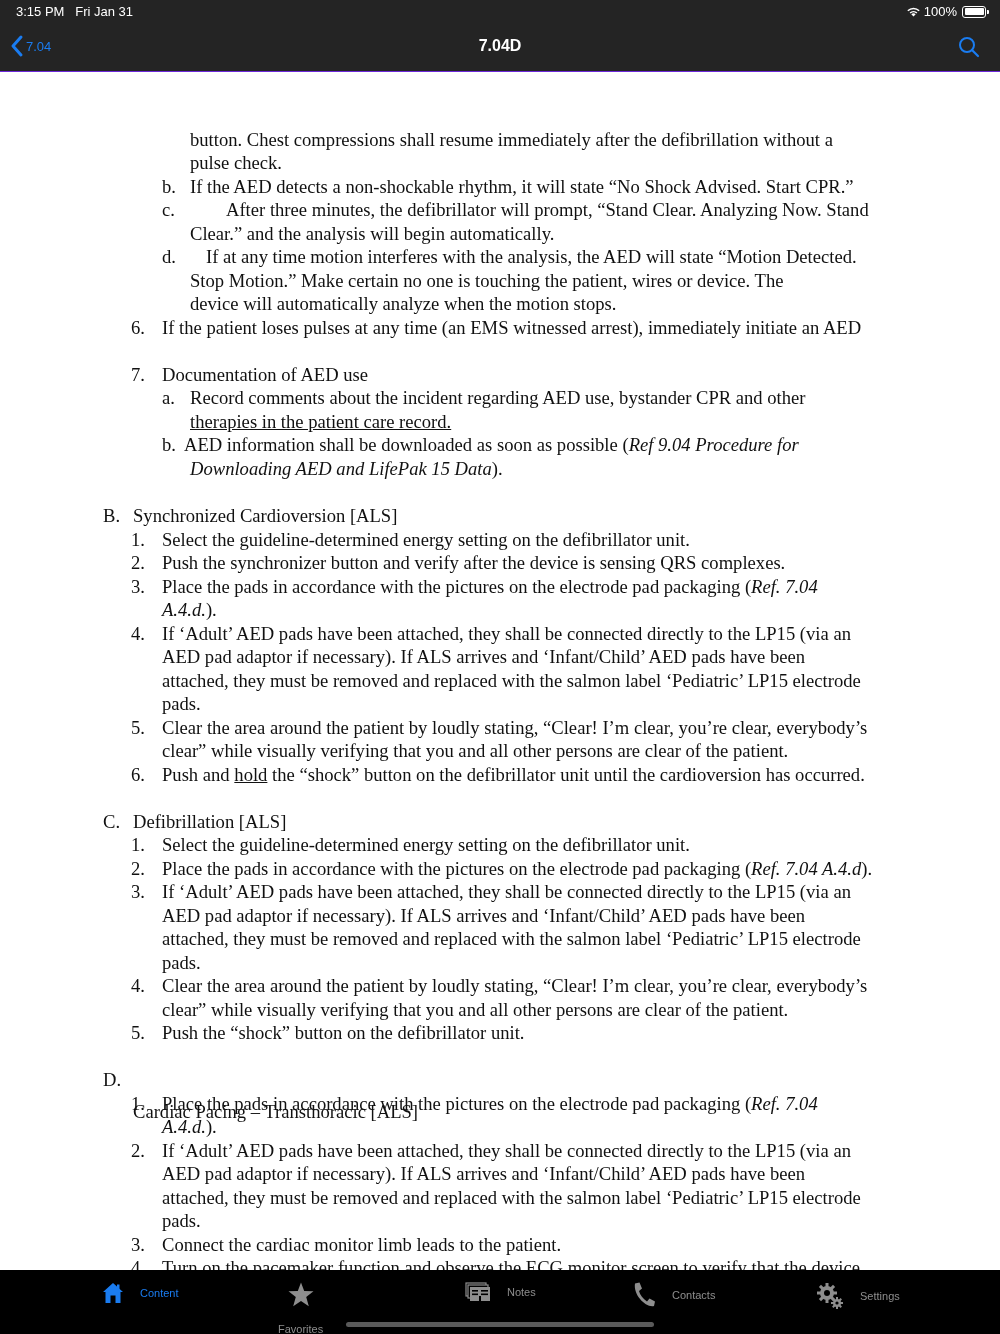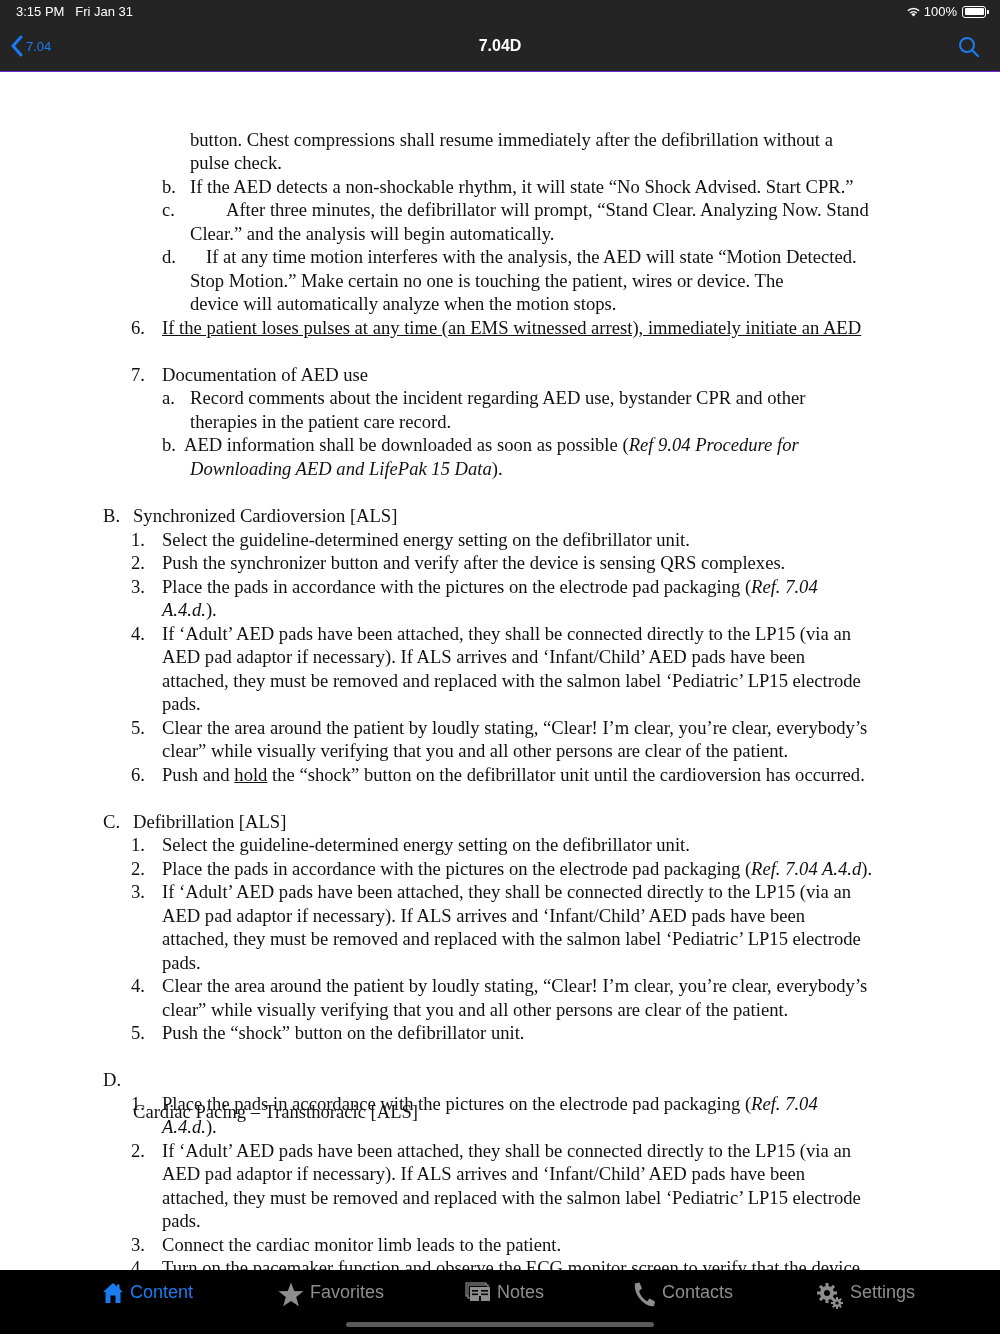--- a/index.html
+++ b/index.html
@@ -27,21 +27,21 @@
     position: absolute; left: 0; top: 73px; width: 1000px; height: 1197px; overflow: hidden;
     font-family: "Liberation Serif", serif; font-size: 18.6px; color: #111111; line-height: 23.5px; text-align: center;
   }
   .line { position: absolute; white-space: nowrap; }
   .num { position: absolute; white-space: nowrap; }
   .doc i { font-style: italic; }
   .doc u { text-decoration: underline; }
 
   
   .tabbar { position: absolute; left: 0; top: 1270px; width: 1000px; height: 64px; background: #000000; }
-  .tab { position: absolute; top: 12px; display: flex; align-items: flex-start; gap: 6px; font-size: 18px; color: #8e8e8e; cursor: pointer; }
+  .tab { position: absolute; top: 12px; display: flex; align-items: center; gap: 16px; font-size: 11px; color: #8e8e8e; cursor: pointer; }
   .tab.active { color: #1a7cf0; }
   .home-indicator { position: absolute; left: 346px; top: 1322px; width: 308px; height: 5px; border-radius: 3px; background: #5a5a5a; }
 </style>
 </head>
 <body>
 
 <div class="topbar">
   <span class="status-time">
     <span>3:15 PM</span>&nbsp;&nbsp;&nbsp;<span>Fri Jan 31</span>
   </span>
@@ -83,28 +83,28 @@
   <div class="num" style="left:162px; top:125px;">c.</div>
   <div class="line" style="left:190px; top:125px;margin-left:36px;">After three minutes, the defibrillator will prompt, “Stand Clear.  Analyzing Now.  Stand</div>
   <div class="line" style="left:190px; top:149px;">Clear.” and the analysis will begin automatically.</div>
 
   <div class="num" style="left:162px; top:172px;">d.</div>
   <div class="line" style="left:206px; top:172px;">If at any time motion interferes with the analysis, the AED will state “Motion Detected.</div>
   <div class="line" style="left:190px; top:196px;">Stop Motion.” Make certain no one is touching the patient, wires or device.  The</div>
   <div class="line" style="left:190px; top:219px;">device will automatically analyze when the motion stops.</div>
 
   <div class="num" style="left:131px; top:243px;">6.</div>
-  <div class="line" style="left:162px; top:243px;text-decoration:underline;">If the patient loses pulses at any time (an EMS witnessed arrest), immediately initiate an AED</div>
+  <div class="line" style="left:162px; top:243px;">If the patient loses pulses at any time (an EMS witnessed arrest), immediately initiate an AED</div>
 
   <div class="num" style="left:131px; top:290px;">7.</div>
   <div class="line" style="left:162px; top:290px;">Documentation of AED use</div>
 
   <div class="num" style="left:162px; top:313px;">a.</div>
   <div class="line" style="left:190px; top:313px;">Record comments about the incident regarding AED use, bystander CPR and other</div>
-  <div class="line" style="left:190px; top:337px;">therapies in the patient care record.</div>
+  <div class="line" style="left:190px; top:337px;text-decoration:underline;">therapies in the patient care record.</div>
 
   <div class="num" style="left:162px; top:360px;">b.</div>
   <div class="line" style="left:184px; top:360px;"><span>AED information shall be downloaded as soon as possible (</span><i>Ref 9.04 Procedure for</i></div>
   <div class="line" style="left:190px; top:384px;"><i>Downloading AED and LifePak 15 Data</i><span>).</span></div>
 
   <div class="num" style="left:103px; top:431px;">B.</div>
   <div class="line" style="left:133px; top:431px;">Synchronized Cardioversion [ALS]</div>
   <div class="num" style="left:131px; top:455px;">1.</div>
   <div class="line" style="left:162px; top:455px;">Select the guideline-determined energy setting on the defibrillator unit.</div>
   <div class="num" style="left:131px; top:478px;">2.</div>
@@ -157,21 +157,21 @@
 </div>
 
 <div class="tabbar">
   <div class="tab active" style="left:102px;">
     <svg width="22" height="22" viewBox="0 0 22 22">
       <path d="M11 1 L21 10 L18.5 10 L18.5 21 L13.5 21 L13.5 13.5 L8.5 13.5 L8.5 21 L3.5 21 L3.5 10 L1 10 Z" fill="#1a7cf0"></path>
       <rect x="15" y="2.5" width="2.5" height="5" fill="#1a7cf0"></rect>
     </svg>
     <span>Content</span>
   </div>
-  <div class="tab" style="left:278px;">
+  <div class="tab" style="left:278px;flex-direction:column;">
     <svg width="26" height="25" viewBox="0 0 26 25">
       <path d="M13 0.5 L16.2 9 L25.5 9.3 L18.2 15 L20.8 24.3 L13 18.9 L5.2 24.3 L7.8 15 L0.5 9.3 L9.8 9 Z" fill="#8e8e8e"></path>
     </svg>
     <span>Favorites</span>
   </div>
   <div class="tab" style="left:465px;">
     <svg width="26" height="20" viewBox="0 0 26 20">
       <rect x="1" y="1" width="20" height="13" fill="none" stroke="#8e8e8e" stroke-width="1.2"></rect>
       <rect x="3" y="3" width="20" height="13" fill="#000" stroke="#8e8e8e" stroke-width="1.2"></rect>
       <rect x="5" y="5" width="20" height="14" fill="#8e8e8e"></rect>

